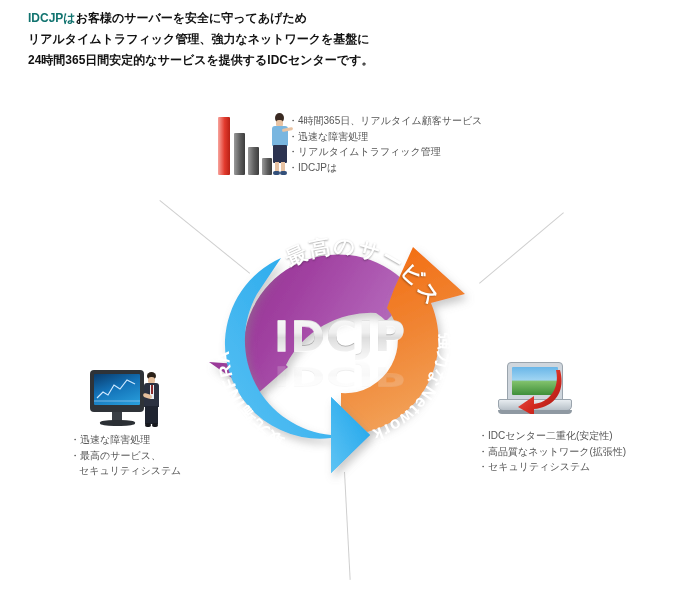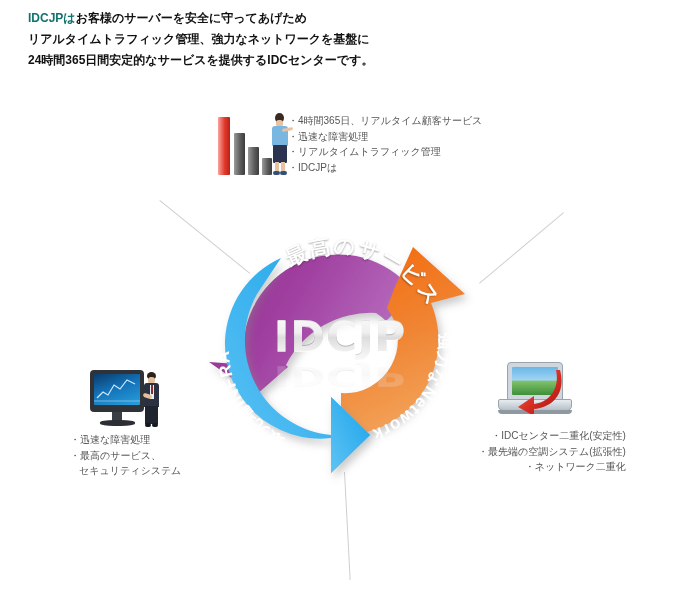--- a/index.html
+++ b/index.html
@@ -20,21 +20,21 @@
   }
   .header .l{display:block;white-space:nowrap;}
   .brandword{color:#11736f;}
 
   
   .bullets{position:absolute;color:#555;font-size:10px;line-height:15.5px;}
   .bullets .b{display:block;white-space:nowrap;}
   .bullets .b.ind{padding-left:9px;text-align:right;}
   #bullets-top{left:288px;top:113px;}
   #bullets-left{left:70px;top:432px;}
-  #bullets-right{left:478px;top:428px;text-align:right;}
+  #bullets-right{left:478px;top:428px;}
 
   
   .conn{position:absolute;background:#cfcfcf;transform-origin:0 0;height:1px;}
 
   
   #diagram{position:absolute;left:165px;top:190px;width:350px;height:310px;}
   #diagram svg{display:block;}
 
   
   .centerword{
@@ -243,17 +243,17 @@
   </div>
 
   <div class="bullets" id="bullets-left">
     <span class="b">・迅速な障害処理</span>
     <span class="b">・最高のサービス、</span>
     <span class="b ind">セキュリティシステム</span>
   </div>
 
   <div class="bullets" id="bullets-right">
     <span class="b">・IDCセンター二重化(安定性)</span>
-    <span class="b">・最先端の空調システム(拡張性)</span>
-    <span class="b">・ネットワーク二重化</span>
+    <span class="b">・高品質なネットワーク(拡張性)</span>
+    <span class="b">・セキュリティシステム</span>
   </div>
 
 </div>
 
 </body></html>

